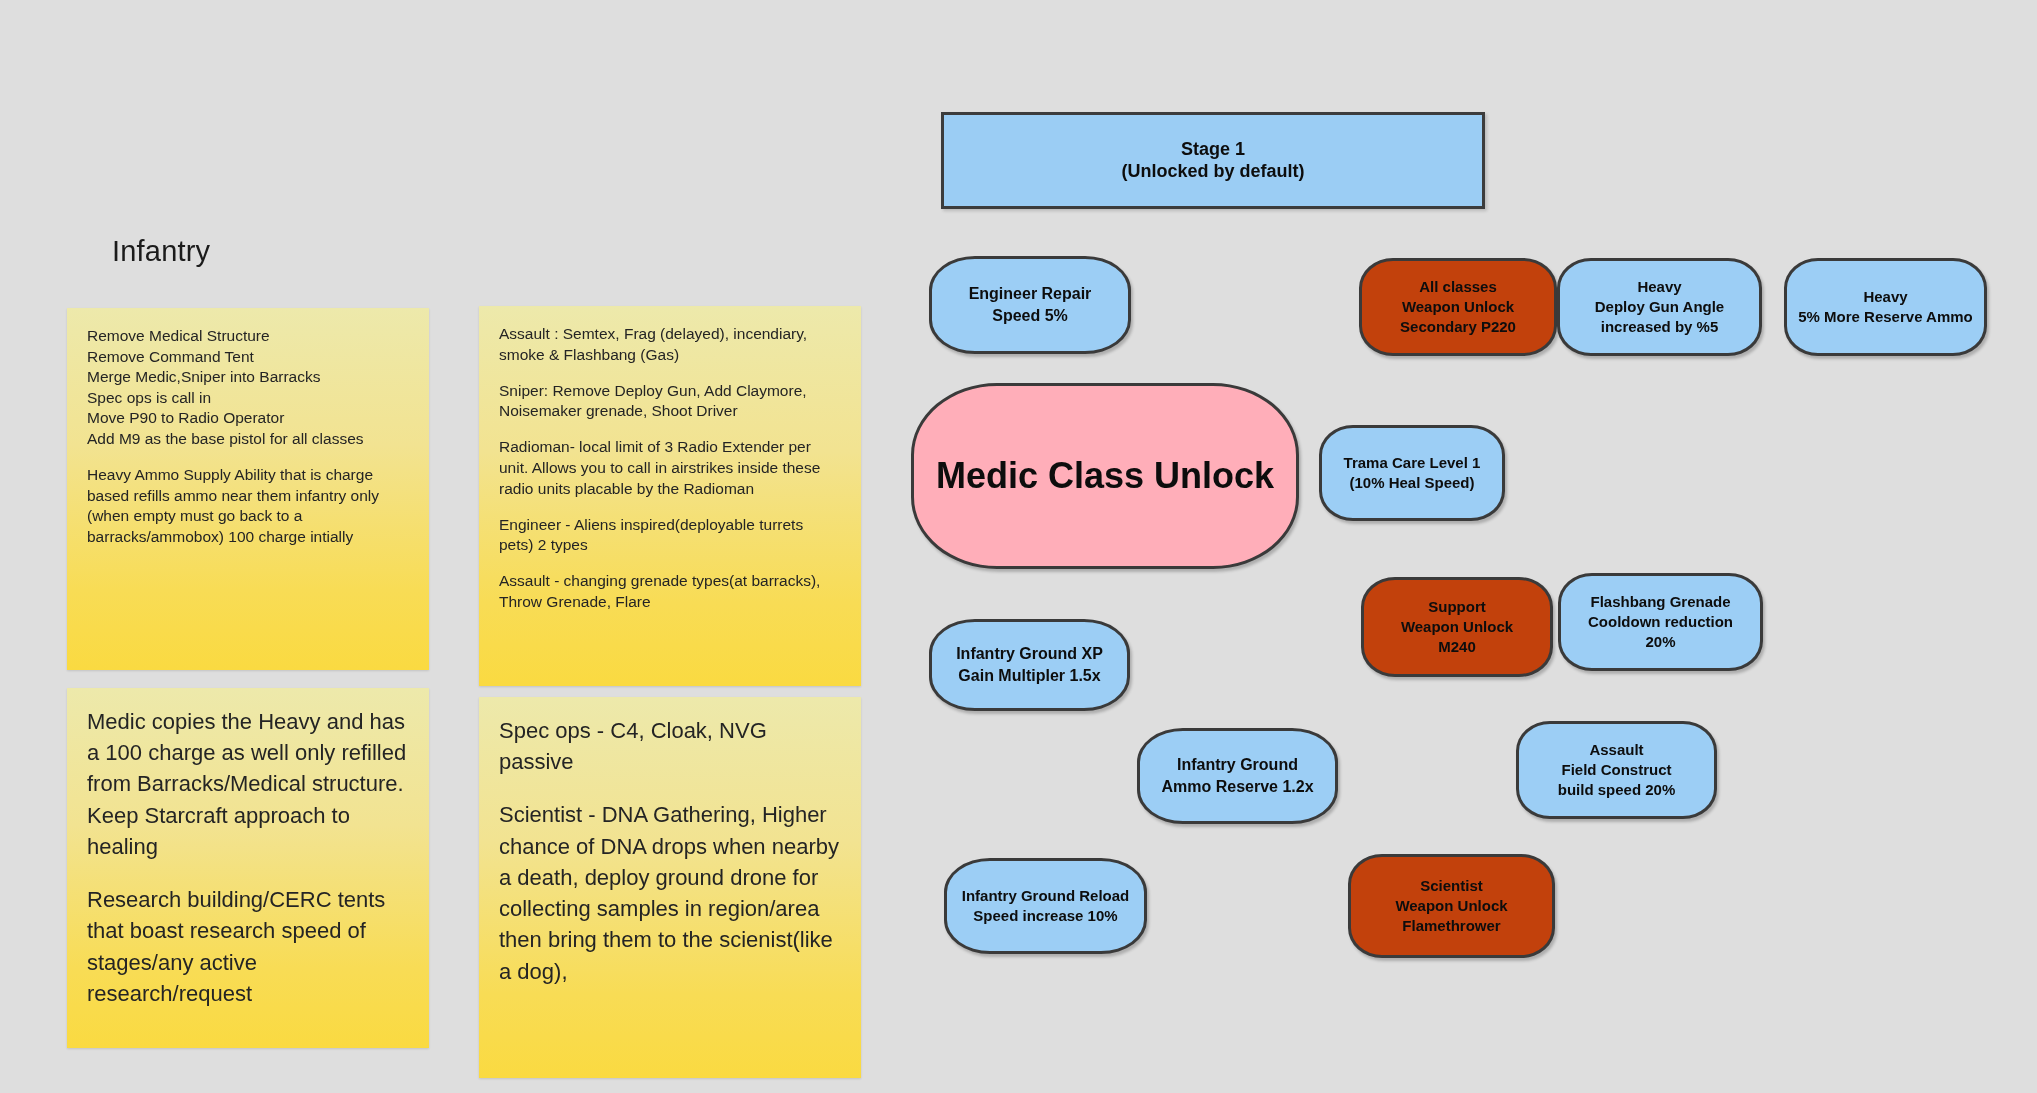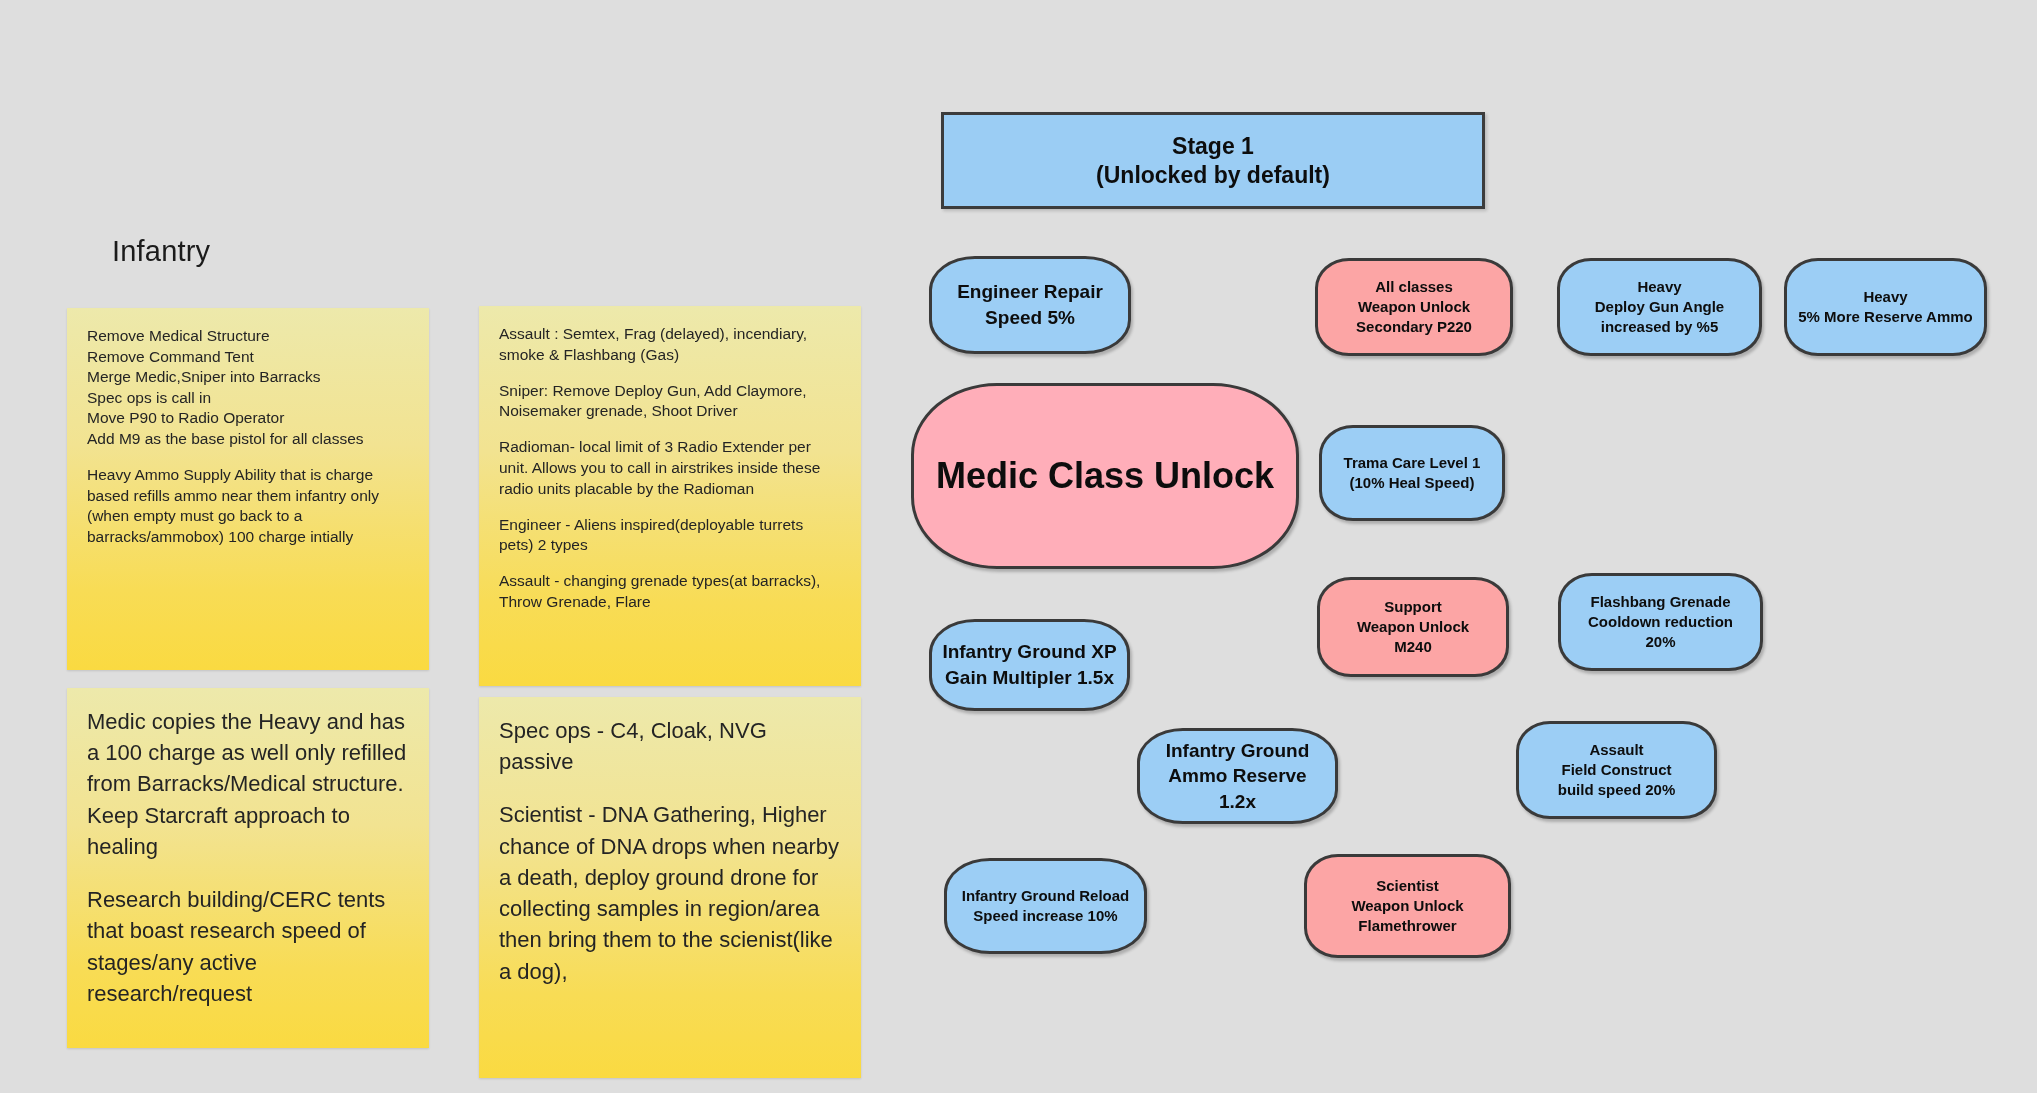--- a/index.html
+++ b/index.html
@@ -67,21 +67,21 @@
     width: 544px;
     height: 97px;
     box-sizing: border-box;
     background: #9bcdf4;
     border: 3px solid #3c3c3c;
     display: flex;
     flex-direction: column;
     align-items: center;
     justify-content: center;
     font-weight: bold;
-    font-size: 23px;
+    font-size: 18px;
     color: #0d0d0d;
     line-height: 1.22;
     box-shadow: 2px 2px 3px rgba(0,0,0,0.16);
   }
 
   .node {
     position: absolute;
     box-sizing: border-box;
     border: 3.5px solid #3a3a3a;
     border-radius: 34px / 30px;
@@ -92,25 +92,25 @@
     font-weight: bold;
     color: #0d0d0d;
     line-height: 1.35;
     padding: 6px 10px;
     box-shadow: 2px 3px 3px rgba(0,0,0,0.22);
   }
   .node .lines { width: 100%; }
   .node .lines span { display: block; }
 
   .blue   { background: #9ccef5; }
-  .orange { background: #fca5a5; }
+  .orange { background: #c2410c; margin-left: 44px; }
   .pink   { background: #ffaeb9; }
 
   .n-sm { font-size: 15px; }
-  .n-md { font-size: 19px; }
+  .n-md { font-size: 16px; }
   .n-xl { font-size: 36px; }
 
   
   #node-engineer-repair   { left: 929px;  top: 256px; width: 202px; height: 98px;  border-radius: 46px/34px; }
   #node-all-classes       { left: 1315px; top: 258px; width: 198px; height: 98px; }
   #node-heavy-deploy      { left: 1557px; top: 258px; width: 205px; height: 98px; }
   #node-heavy-reserve     { left: 1784px; top: 258px; width: 203px; height: 98px; }
 
   #node-medic-unlock      { left: 911px;  top: 383px; width: 388px; height: 186px; border-radius: 86px/72px; }
   #node-trama-care        { left: 1319px; top: 425px; width: 186px; height: 96px; }

